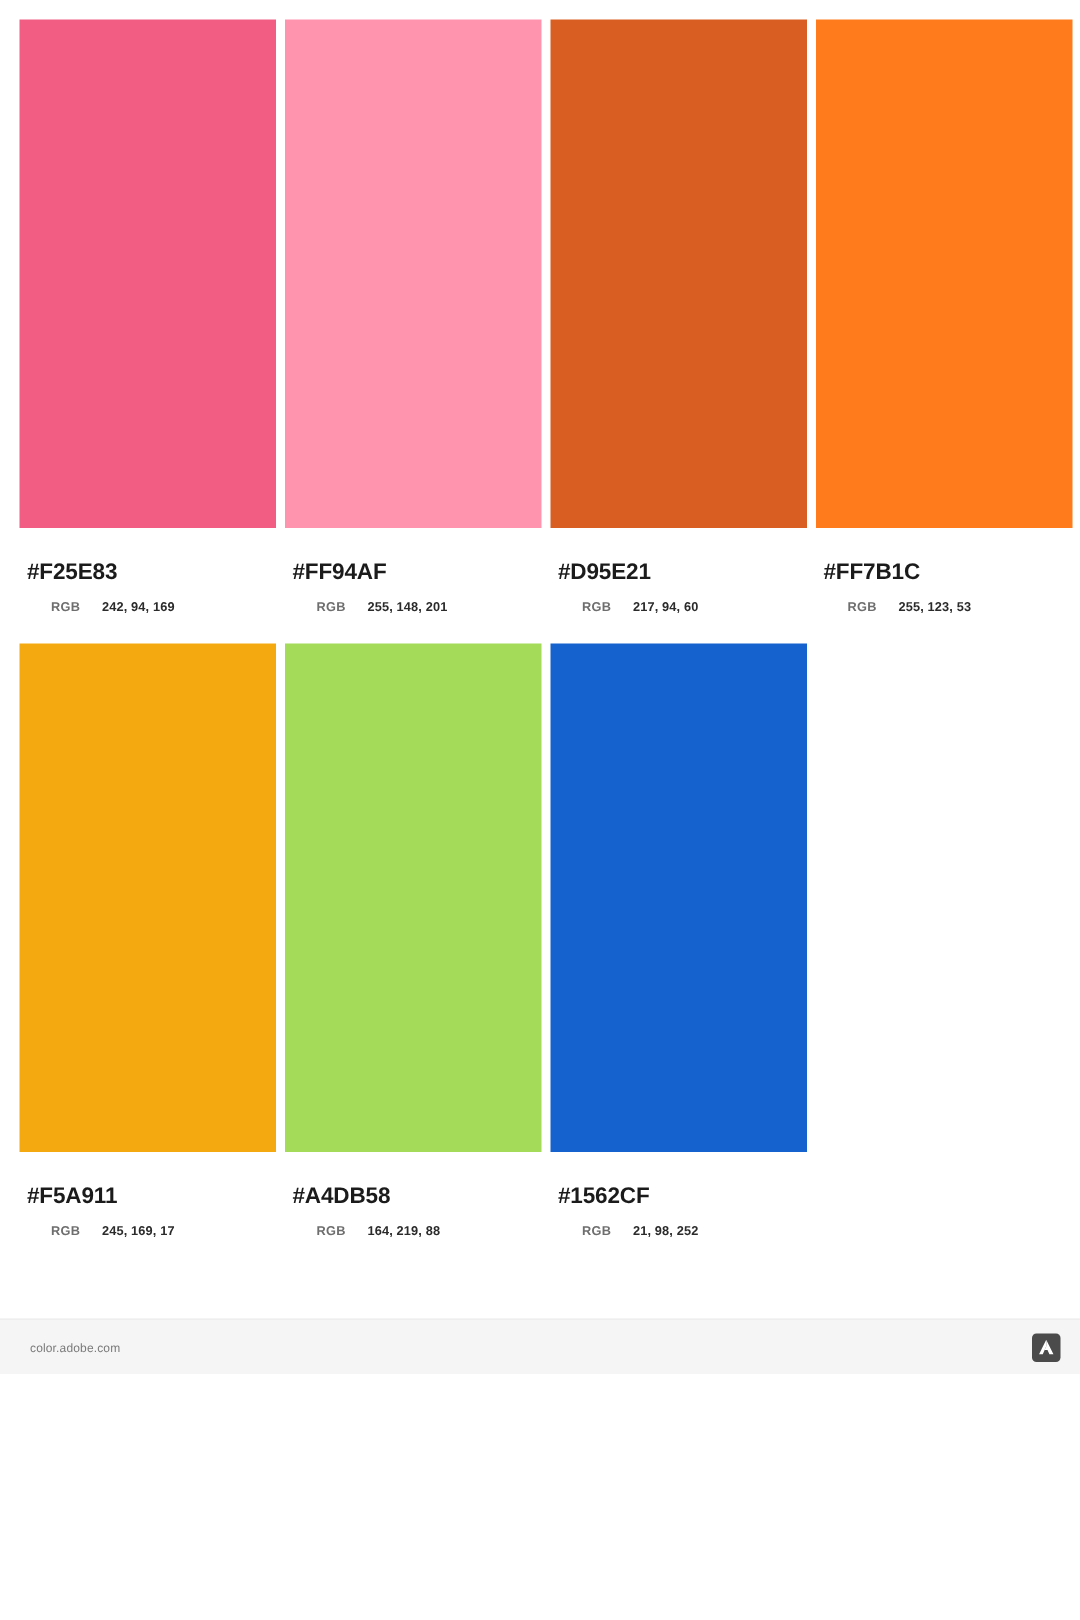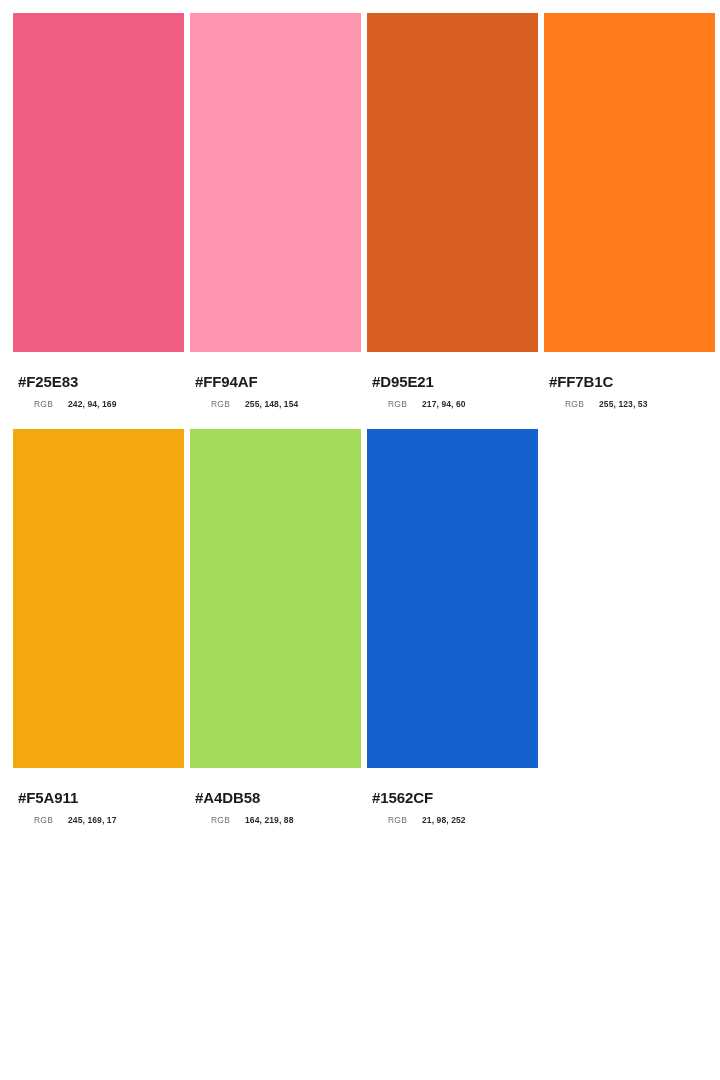--- a/index.html
+++ b/index.html
@@ -69,21 +69,21 @@
   }
 
   .swatch-rgb-line {
     display: flex;
     align-items: baseline;
     margin: 9px 0 0 5px;
   }
 
   .rgb-label {
     font-size: 8.5px;
-    font-weight: normal;
+    font-weight: bold;
     color: #6e6e6e;
     letter-spacing: 0.2px;
     width: 34px;
     flex: 0 0 34px;
     padding-left: 16px;
   }
 
   .rgb-value {
     font-size: 8.5px;
     font-weight: bold;
@@ -139,21 +139,21 @@
           </div>
         </div>
       </div>
 
       <div class="swatch-cell">
         <div class="swatch-chip" style="background:#FF94AF"></div>
         <div class="swatch-meta">
           <div class="swatch-hex">#FF94AF</div>
           <div class="swatch-rgb-line">
             <span class="rgb-label">RGB</span>
-            <span class="rgb-value">255, 148, 154</span>
+            <span class="rgb-value">255, 148, 201</span>
           </div>
         </div>
       </div>
 
       <div class="swatch-cell">
         <div class="swatch-chip" style="background:#D95E21"></div>
         <div class="swatch-meta">
           <div class="swatch-hex">#D95E21</div>
           <div class="swatch-rgb-line">
             <span class="rgb-label">RGB</span>
@@ -218,14 +218,23 @@
             <span class="rgb-label"></span>
             <span class="rgb-value"></span>
           </div>
         </div>
       </div>
 
     </div>
 
   </div>
 
+  <div class="footer">
+    <span class="footer-url">color.adobe.com</span>
+    <span class="adobe-logo">
+      <svg width="13" height="12" viewBox="0 0 13 12" aria-hidden="true">
+        <path d="M6.5 1.2 L11.3 10.8 L8.6 10.8 L7.35 8.0 L5.35 8.0 L6.5 5.5 L6.5 1.2 Z" fill="#ffffff"></path>
+        <path d="M6.5 1.2 L1.7 10.8 L4.2 10.8 L6.5 5.5 L6.5 1.2 Z" fill="#ffffff"></path>
+      </svg>
+    </span>
+  </div>
 
 </div>
 
 </body></html>

